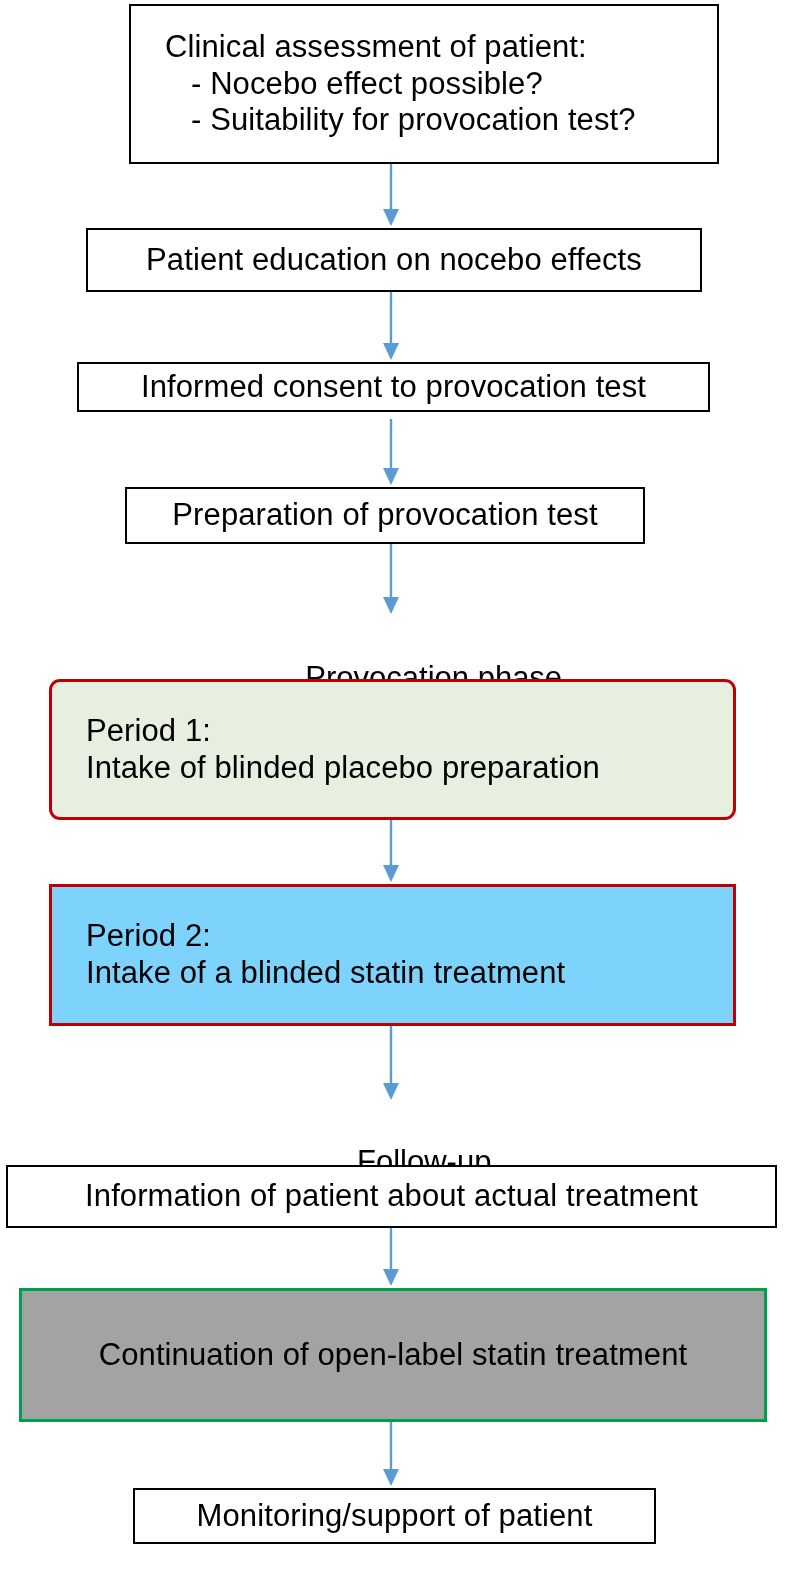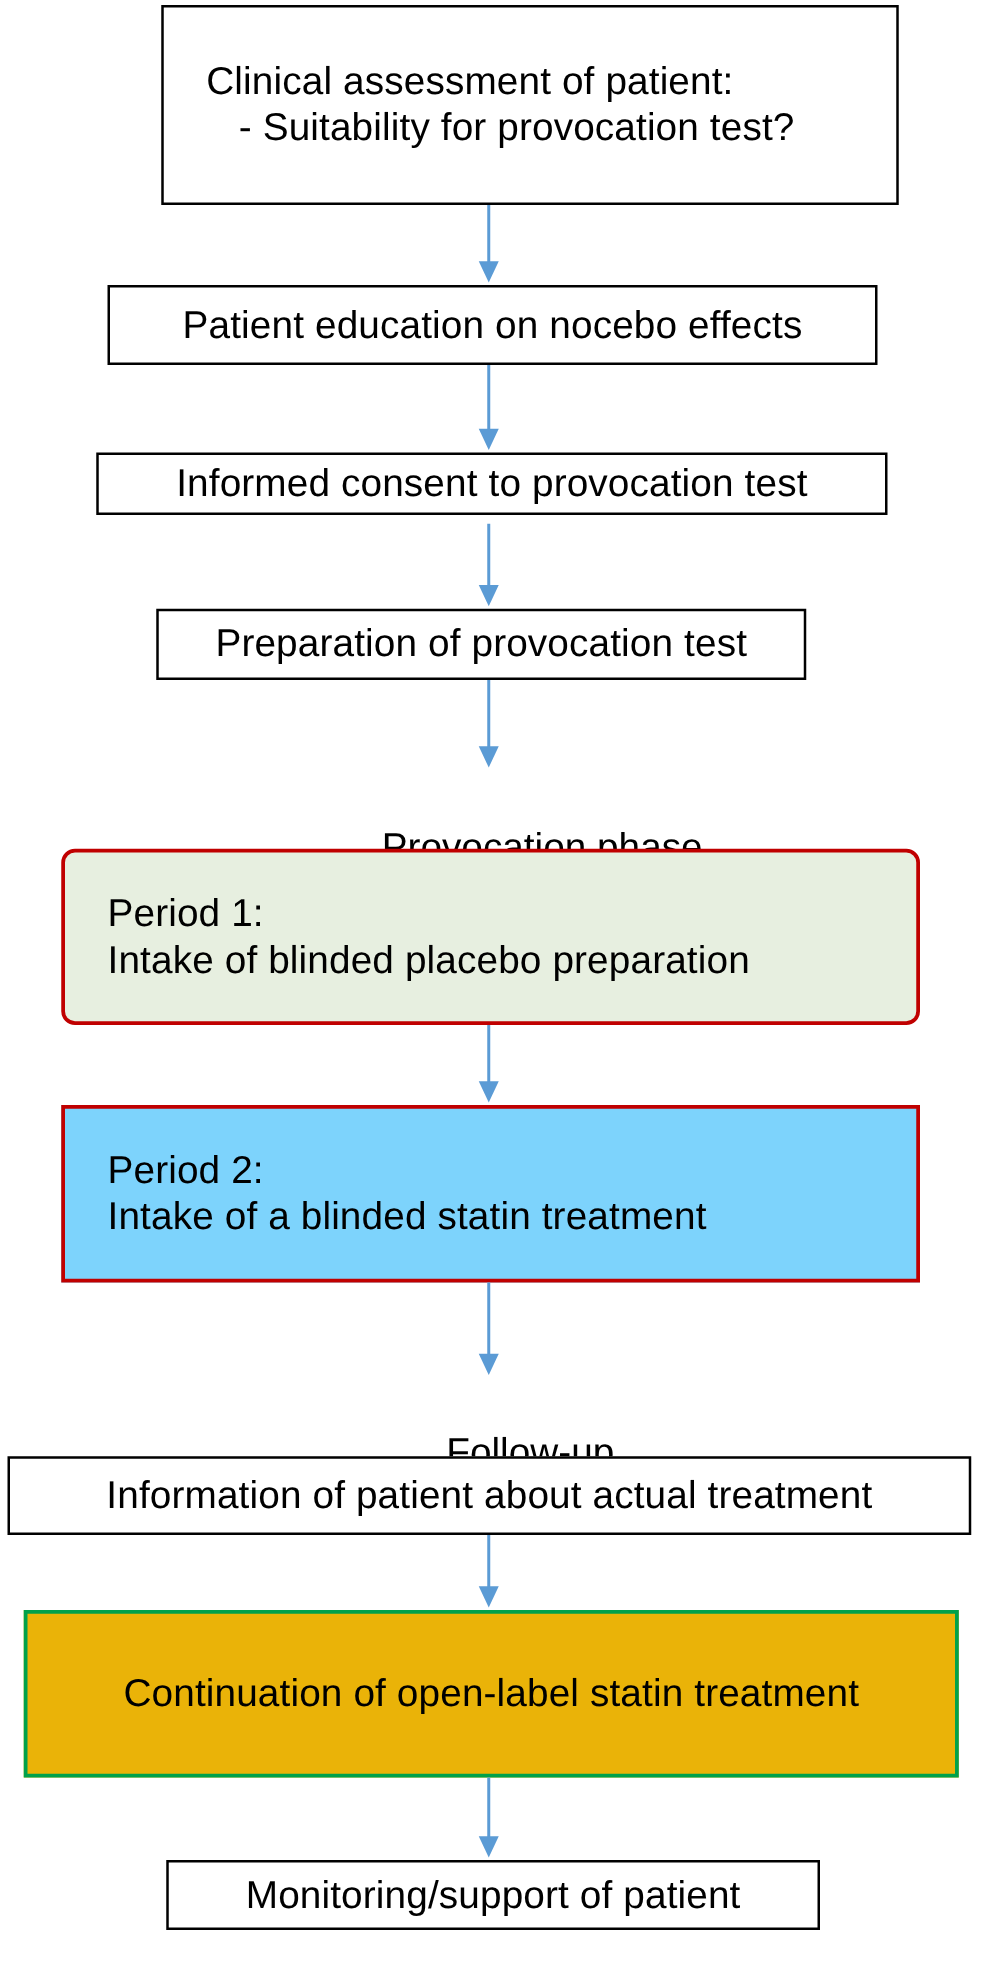--- a/index.html
+++ b/index.html
@@ -50,21 +50,21 @@
   
   .node.period-placebo {
     background: #E7EFE0;
     border: 3px solid #C00000;
   }
   .node.period-statin {
     background: #7dd3fc;
     border: 3px solid #C00000;
   }
   .node.continuation {
-    background: #eab308;
+    background: #a3a3a3;
     border: 3px solid #00A14B;
   }
 
   
   .section-label {
     position: absolute;
     text-align: center;
     font-size: 31px;
     color: #000000;
     text-decoration: underline;
@@ -83,20 +83,21 @@
     overflow: visible;
   }
 </style>
 </head>
 <body>
 
 <div id="flowchart">
 
   <div class="node left indent" style="left:98px; top:4px; width:590px; height:160px;margin-left:31px;">
     <span class="line">Clinical assessment of patient:</span>
+    <span class="line sub">- Nocebo effect possible?</span>
     <span class="line sub">- Suitability for provocation test?</span>
   </div>
 
   <div class="arrow" style="left:378px; top:164px; height:64px;">
     <svg width="26" height="64" viewBox="0 0 26 64">
       <line x1="13" y1="0" x2="13" y2="48" stroke="#5B9BD5" stroke-width="2.4"></line>
       <polygon points="5,45 21,45 13,62" fill="#5B9BD5"></polygon>
     </svg>
   </div>
 

